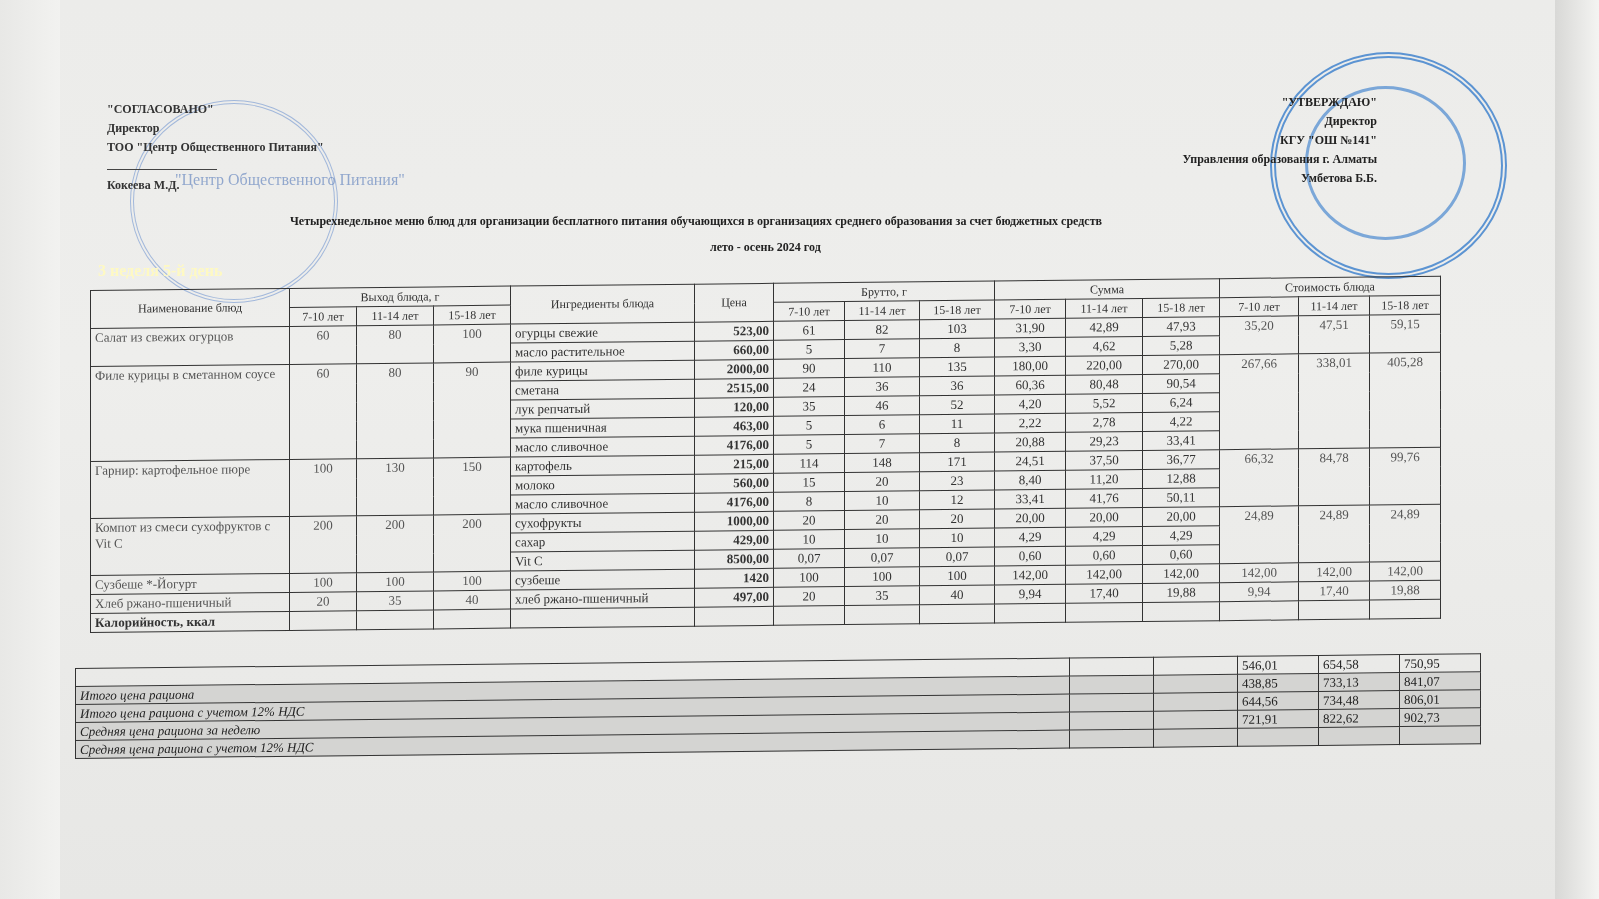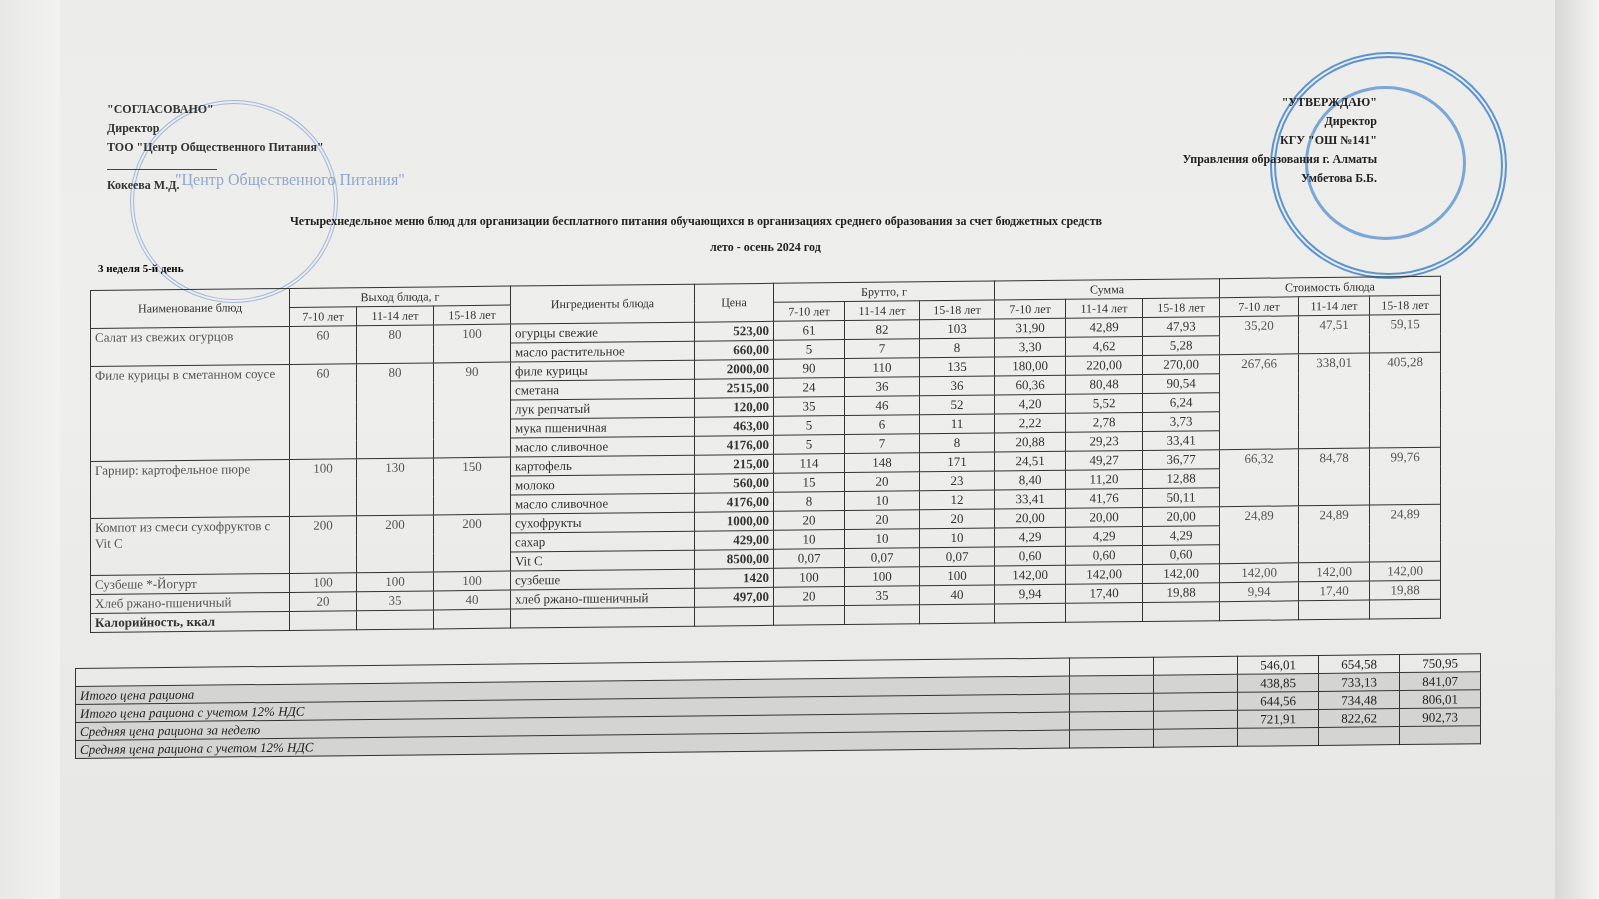--- a/index.html
+++ b/index.html
@@ -10,34 +10,34 @@
   .approved{position:absolute;left:107px;top:100px;font-size:12px;font-weight:bold;color:#333;line-height:19px;}
   .approved .sigline{display:inline-block;width:110px;border-bottom:1px solid #444;height:10px;}
   .stamp{position:absolute;border:4px double rgba(70,120,200,.45);border-radius:50%;}
   .stamp-left{left:130px;top:100px;width:200px;height:195px;}
   .stamp-left-text{position:absolute;left:175px;top:170px;color:rgba(70,110,180,.55);font-size:16px;text-align:center;line-height:19px;}
   .stamp-right{left:1270px;top:52px;width:225px;height:215px;border-color:rgba(30,110,200,.7);border-width:6px;}
   .stamp-right-inner{left:1305px;top:86px;width:155px;height:148px;border:3px solid rgba(30,110,200,.55);}
   .approve{position:absolute;right:222px;top:93px;text-align:right;font-size:12px;font-weight:bold;color:#222;line-height:19px;}
   .title{position:absolute;left:290px;top:214px;font-size:12px;font-weight:bold;color:#222;}
   .subtitle{position:absolute;left:710px;top:240px;font-size:12px;font-weight:bold;color:#222;text-align:right;}
-  .week{position:absolute;left:98px;top:262px;font-size:11px;font-weight:bold;color:#000000;text-align:right;}
+  .week{position:absolute;left:98px;top:262px;font-size:16px;font-weight:bold;color:#fef9c3;text-align:right;}
   table.menu{position:absolute;left:90px;top:290px;border-collapse:collapse;transform:skewY(-0.6deg);transform-origin:left top;font-size:13px;color:#333;}
   table.menu td, table.menu th{border:1px solid #333;padding:1px 4px;height:16px;}
   table.menu th{font-weight:normal;font-size:12px;}
   .c{text-align:center;}
   .r{text-align:right;font-weight:bold;}
   .dish{color:#555;vertical-align:top;}
   .num{text-align:center;vertical-align:top;color:#555;}
   .bold{font-weight:bold;}
   table.totals{position:absolute;left:75px;top:668px;border-collapse:collapse;transform:skewY(-0.6deg);transform-origin:left top;font-size:13px;color:#222;}
   table.totals td{border:1px solid #333;height:17px;padding:0 4px;}
   .tlabel{font-style:italic;width:985px;}
   .shade{background:#d4d4d2;}
-  .tv{text-align:center;width:72px;}
+  .tv{text-align:left;width:72px;}
 </style>
 </head>
 <body>
 
 <div class="left-edge"></div>
 <div class="paper"></div>
 <div class="edge"></div>
 
 <div class="stamp stamp-left"></div>
 <div class="stamp-left-text">"Центр Общественного Питания"</div>
@@ -156,21 +156,21 @@
         <td class="c">6,24</td>
       </tr>
       <tr>
         <td>мука пшеничная</td>
         <td class="r">463,00</td>
         <td class="c">5</td>
         <td class="c">6</td>
         <td class="c">11</td>
         <td class="c">2,22</td>
         <td class="c">2,78</td>
-        <td class="c">3,73</td>
+        <td class="c">4,22</td>
       </tr>
       <tr>
         <td>масло сливочное</td>
         <td class="r">4176,00</td>
         <td class="c">5</td>
         <td class="c">7</td>
         <td class="c">8</td>
         <td class="c">20,88</td>
         <td class="c">29,23</td>
         <td class="c">33,41</td>
@@ -179,21 +179,21 @@
         <td class="dish" rowspan="3">Гарнир: картофельное пюре</td>
         <td class="num" rowspan="3">100</td>
         <td class="num" rowspan="3">130</td>
         <td class="num" rowspan="3">150</td>
         <td>картофель</td>
         <td class="r">215,00</td>
         <td class="c">114</td>
         <td class="c">148</td>
         <td class="c">171</td>
         <td class="c">24,51</td>
-        <td class="c">49,27</td>
+        <td class="c">37,50</td>
         <td class="c">36,77</td>
         <td class="num" rowspan="3">66,32</td>
         <td class="num" rowspan="3">84,78</td>
         <td class="num" rowspan="3">99,76</td>
       </tr>
       <tr>
         <td>молоко</td>
         <td class="r">560,00</td>
         <td class="c">15</td>
         <td class="c">20</td>

